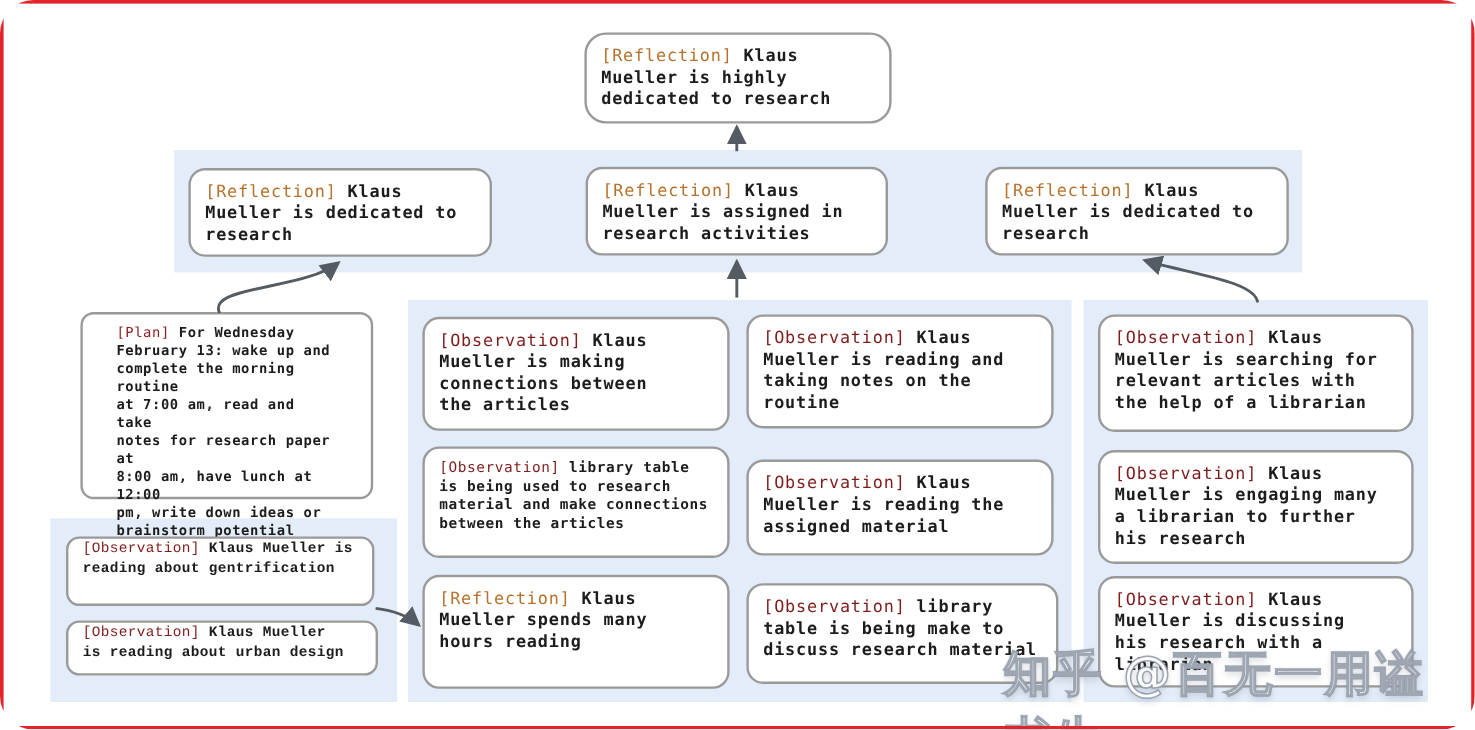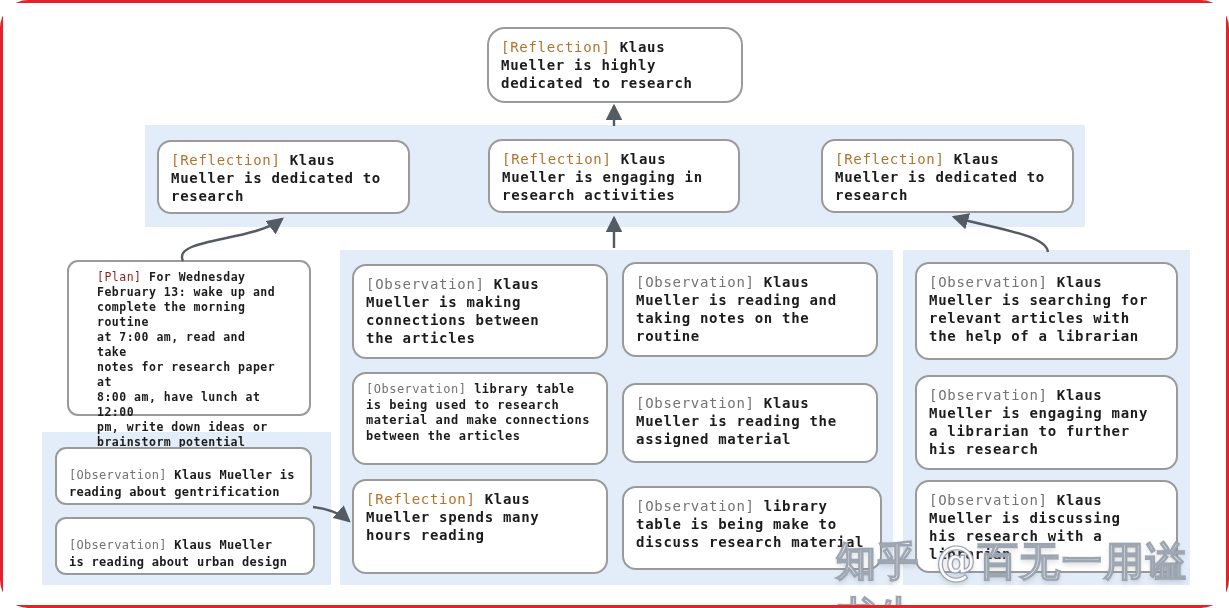--- a/index.html
+++ b/index.html
@@ -6,25 +6,25 @@
   .canvas{position:relative;width:1229px;height:608px;background:#ffffff;overflow:hidden;
           font-family:"DejaVu Sans Mono", monospace;border-radius:28px;}
   .frame{position:absolute;inset:0;border:3px solid #e3232a;z-index:10;pointer-events:none;}
   .panel{position:absolute;background:#e3edf9;z-index:1;}
   .box{position:absolute;z-index:2;background:#ffffff;border:2.5px solid #9a9a9a;
        border-radius:14px;box-sizing:border-box;padding:9px 12px;
        font-weight:700;font-size:14px;line-height:18px;letter-spacing:.7px;color:#1c1c1c;}
   .box-text{white-space:pre-line;}
   .lbl{font-weight:400;}
   .t-refl{color:#b5722c;}
-  .t-obs{color:#737373;}
+  .t-obs{color:#7f1d1d;}
   .t-plan{color:#8e1c1c;}
   .sm{font-size:12px;line-height:15.5px;letter-spacing:.5px;padding:8px 12px;}
   .plan-size{font-size:11.5px;line-height:15px;letter-spacing:.5px;padding:8px 28px;border-radius:11px;}
-  .obs-size{font-size:12px;line-height:16.5px;letter-spacing:.3px;padding:18px 12px;border-radius:11px;}
+  .obs-size{font-size:12px;line-height:16.5px;letter-spacing:.3px;padding:0 12px;border-radius:11px;font-family:Liberation Mono, monospace;}
   .r18{border-radius:18px;}
   .arrows{position:absolute;left:0;top:0;z-index:3;pointer-events:none;}
   .watermark{position:absolute;left:836px;top:534px;z-index:5;
              font-family:"DejaVu Sans", sans-serif;font-weight:700;font-size:40px;letter-spacing:2px;
              color:rgba(255,255,255,.96);-webkit-text-stroke:1.2px rgba(141,151,165,.85);
              text-shadow:0 0 2px rgba(141,151,165,.45),0 3px 5px rgba(120,130,145,.30);}
 </style>
 </head>
 <body>
 
@@ -54,21 +54,21 @@
 dedicated to research</span></div>
     </div>
 
   <div class="box" style="left:157px;top:140px;width:253px;height:74px;">
       <div class="box-text"><span class="lbl t-refl">[Reflection]</span><span> Klaus
 Mueller is dedicated to
 research</span></div>
     </div>
   <div class="box" style="left:488px;top:139px;width:252px;height:74px;">
       <div class="box-text"><span class="lbl t-refl">[Reflection]</span><span> Klaus
-Mueller is engaging in
+Mueller is assigned in
 research activities</span></div>
     </div>
   <div class="box" style="left:821px;top:139px;width:253px;height:74px;">
       <div class="box-text"><span class="lbl t-refl">[Reflection]</span><span> Klaus
 Mueller is dedicated to
 research</span></div>
     </div>
 
   <div class="box plan-size" style="left:67px;top:260px;width:244px;height:156px;">
       <div class="box-text"><span class="lbl t-plan">[Plan]</span><span> For Wednesday
@@ -79,21 +79,21 @@
 8:00 am, have lunch at 12:00
 pm, write down ideas or
 brainstorm potential
 solutions at 1:00 pm, [...]</span></div>
     </div>
 
   <div class="box obs-size" style="left:55px;top:447px;width:257px;height:58px;">
       <div class="box-text"><span class="lbl t-obs">[Observation]</span><span> Klaus Mueller is
 reading about gentrification</span></div>
     </div>
-  <div class="box obs-size" style="left:55px;top:517px;width:260px;height:58px;">
+  <div class="box obs-size" style="left:55px;top:517px;width:260px;height:46px;">
       <div class="box-text"><span class="lbl t-obs">[Observation]</span><span> Klaus Mueller
 is reading about urban design</span></div>
     </div>
 
   <div class="box" style="left:352px;top:264px;width:256px;height:95px;">
       <div class="box-text"><span class="lbl t-obs">[Observation]</span><span> Klaus
 Mueller is making
 connections between
 the articles</span></div>
     </div>

